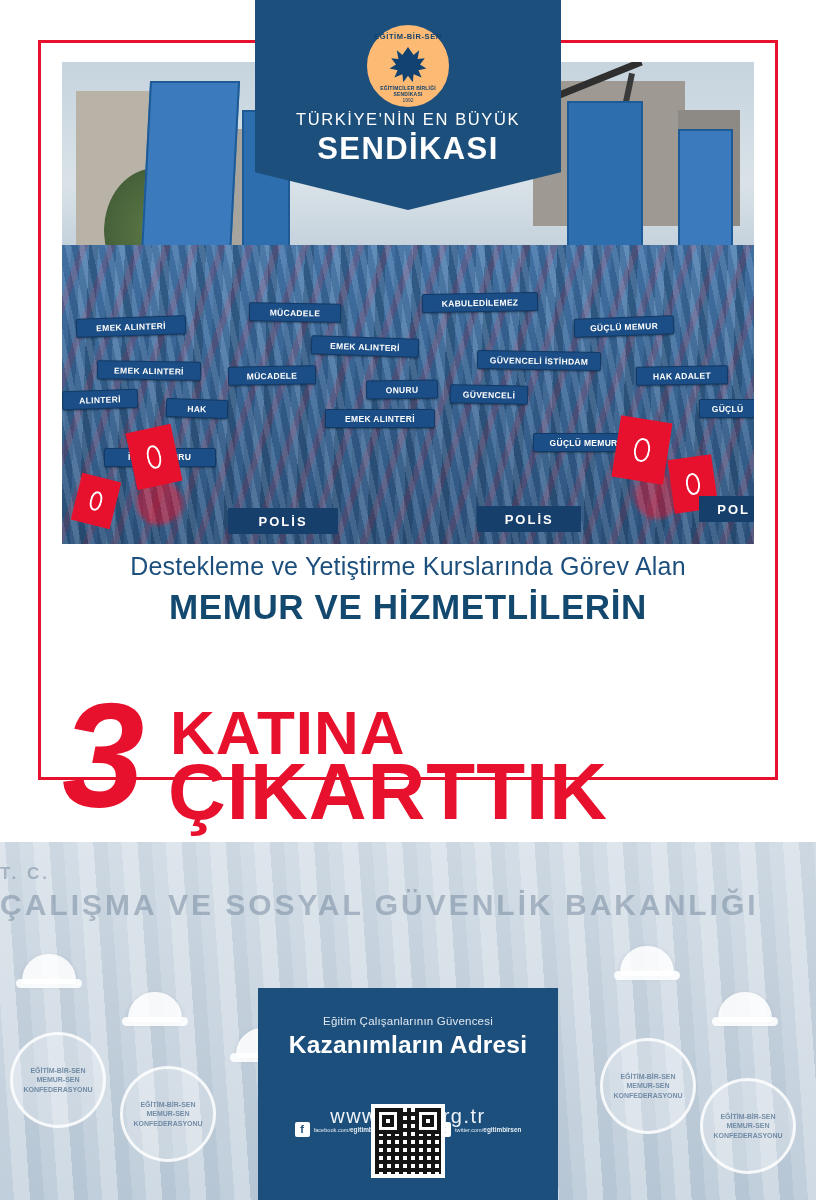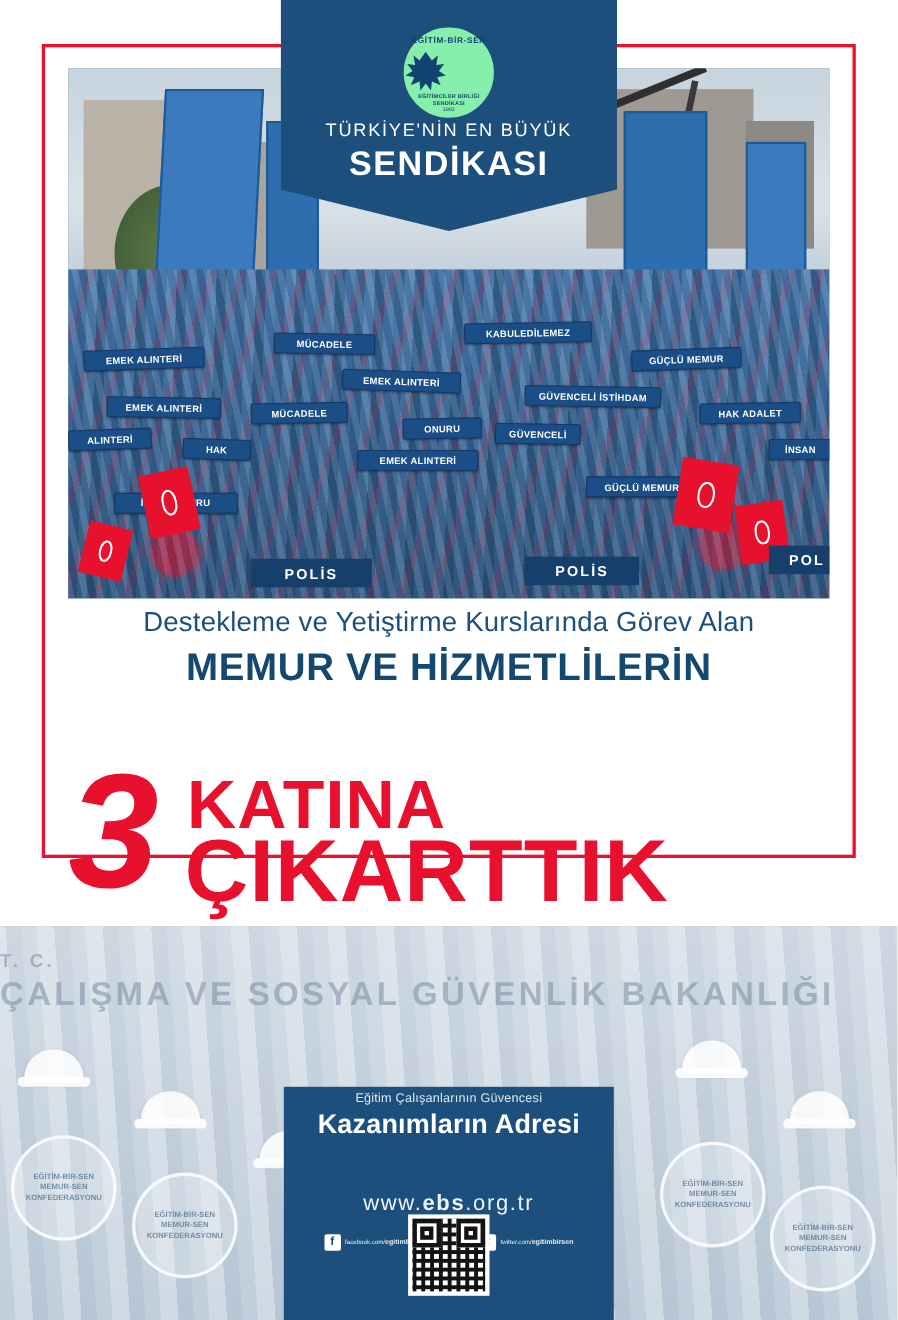--- a/index.html
+++ b/index.html
@@ -129,24 +129,24 @@
     width: 306px; height: 210px;
     background: #1d4f7c;
     z-index: 6;
     clip-path: polygon(0 0, 100% 0, 100% 82%, 50% 100%, 0 82%);
     text-align: center;
     color: #fff;
   }
   .ribbon .logo-circle {
     width: 88px; height: 88px; margin: 22px auto 0;
     border-radius: 50%;
-    background: #86efac;
+    background: #fdba74;
     border: 3px solid #1d4f7c;
     position: relative;
-    display: flex; align-items: flex-start; justify-content: center;
+    display: flex; align-items: center; justify-content: center;
     flex-direction: column;
   }
   .logo-circle .ring-top {
     position: absolute; top: 7px; left: 0; right: 0;
     font-size: 7.5px; font-weight: bold; color: #12426f; letter-spacing: .6px;
   }
   .logo-circle .ring-bot {
     position: absolute; bottom: 10px; left: 0; right: 0;
     font-size: 5px; font-weight: bold; color: #12426f; letter-spacing: .2px;
   }
@@ -291,21 +291,21 @@
   .blue-panel {
     position: absolute;
     left: 258px; top: 988px;
     width: 300px; height: 212px;
     background: #1d4f7c;
     z-index: 8;
     text-align: center;
     color: #fff;
   }
   .bp-small {
-    margin-top: 5px;
+    margin-top: 27px;
     font-size: 11.5px;
     letter-spacing: .2px;
     color: #dfe8f0;
   }
   .bp-big {
     margin-top: 4px;
     font-size: 24.5px;
     font-weight: bold;
     letter-spacing: .2px;
   }
@@ -392,21 +392,21 @@
     <div class="ban" style="left:24%; top:63%; width:88px;  transform:rotate(-1deg);">MÜCADELE</div>
     <div class="ban" style="left:6%;  top:80%; width:112px; transform:rotate(0deg);">İNSAN ONURU</div>
     <div class="ban" style="left:60%; top:60%; width:124px; transform:rotate(1deg);">GÜVENCELİ İSTİHDAM</div>
     <div class="ban" style="left:83%; top:63%; width:92px;  transform:rotate(-1deg);">HAK ADALET</div>
     <div class="ban" style="left:38%; top:72%; width:110px; transform:rotate(0deg);">EMEK ALINTERİ</div>
     <div class="ban" style="left:68%; top:77%; width:102px; transform:rotate(0deg);">GÜÇLÜ MEMUR</div>
     <div class="ban" style="left:44%; top:66%; width:72px;  transform:rotate(-1deg);">ONURU</div>
     <div class="ban" style="left:56%; top:67%; width:78px;  transform:rotate(1deg);">GÜVENCELİ</div>
     <div class="ban" style="left:0%;  top:68%; width:76px;  transform:rotate(-2deg);">ALINTERİ</div>
     <div class="ban" style="left:15%; top:70%; width:62px;  transform:rotate(2deg);">HAK</div>
-    <div class="ban" style="left:92%; top:70%; width:58px;  transform:rotate(0deg);">İNSAN</div>
+    <div class="ban" style="left:92%; top:70%; width:58px;  transform:rotate(0deg);">GÜÇLÜ</div>
 
     <div class="redflag" style="left:10%; top:76%; width:46px; height:58px; transform:rotate(-12deg);"></div>
     <div class="redflag" style="left:80%; top:74%; width:52px; height:62px; transform:rotate(9deg);"></div>
     <div class="redflag" style="left:88%; top:82%; width:44px; height:54px; transform:rotate(-8deg);"></div>
     <div class="redflag" style="left:2%;  top:86%; width:40px; height:48px; transform:rotate(14deg);"></div>
 
     <div class="police-bar" style="left:24%; bottom:10px; width:110px;">POLİS</div>
     <div class="police-bar" style="left:60%; bottom:12px; width:104px;">POLİS</div>
     <div class="police-bar" style="left:92%; bottom:22px; width:70px;">POL</div>
   </div>

